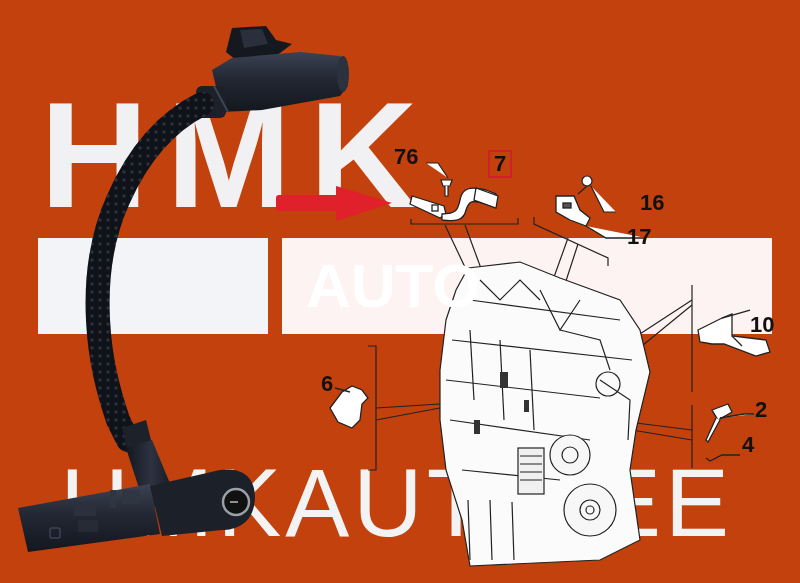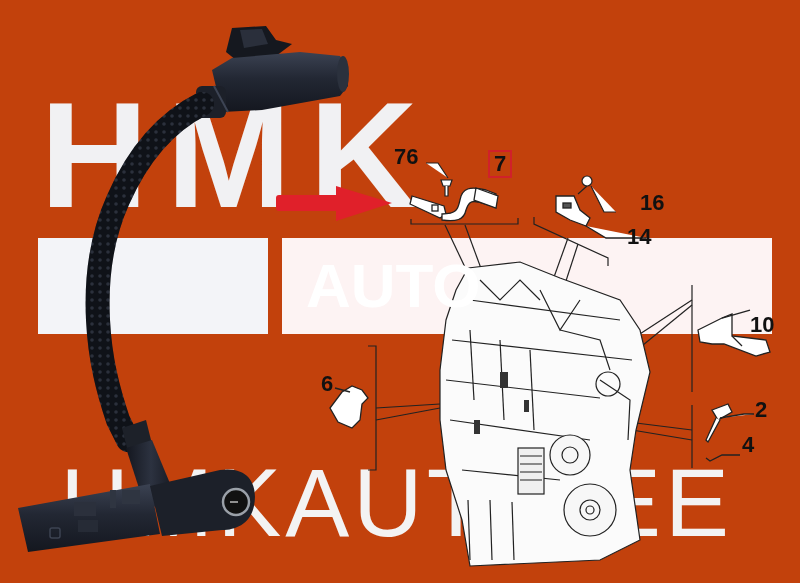--- a/index.html
+++ b/index.html
@@ -175,19 +175,19 @@
     <g stroke="#222" stroke-width="1.3" fill="none">
       <path d="M706 458 L710 461 L722 455 L740 455"></path>
     </g>
   </svg>
 
   <div class="wm-auto" style="left:306px;">AUTO</div>
 
   <div class="callout" style="left:394px;top:146px;">76</div>
   <div class="callout boxed" style="left:488px;top:150px;">7</div>
   <div class="callout" style="left:621px;top:192px;margin-left:19px;">16</div>
-  <div class="callout" style="left:627px;top:226px;">14</div>
+  <div class="callout" style="left:627px;top:226px;">17</div>
   <div class="callout" style="left:750px;top:288px;margin-top:26px;">10</div>
   <div class="callout" style="left:321px;top:373px;">6</div>
   <div class="callout" style="left:755px;top:399px;">2</div>
   <div class="callout" style="left:742px;top:434px;">4</div>
 
 </div>
 
 </body></html>

